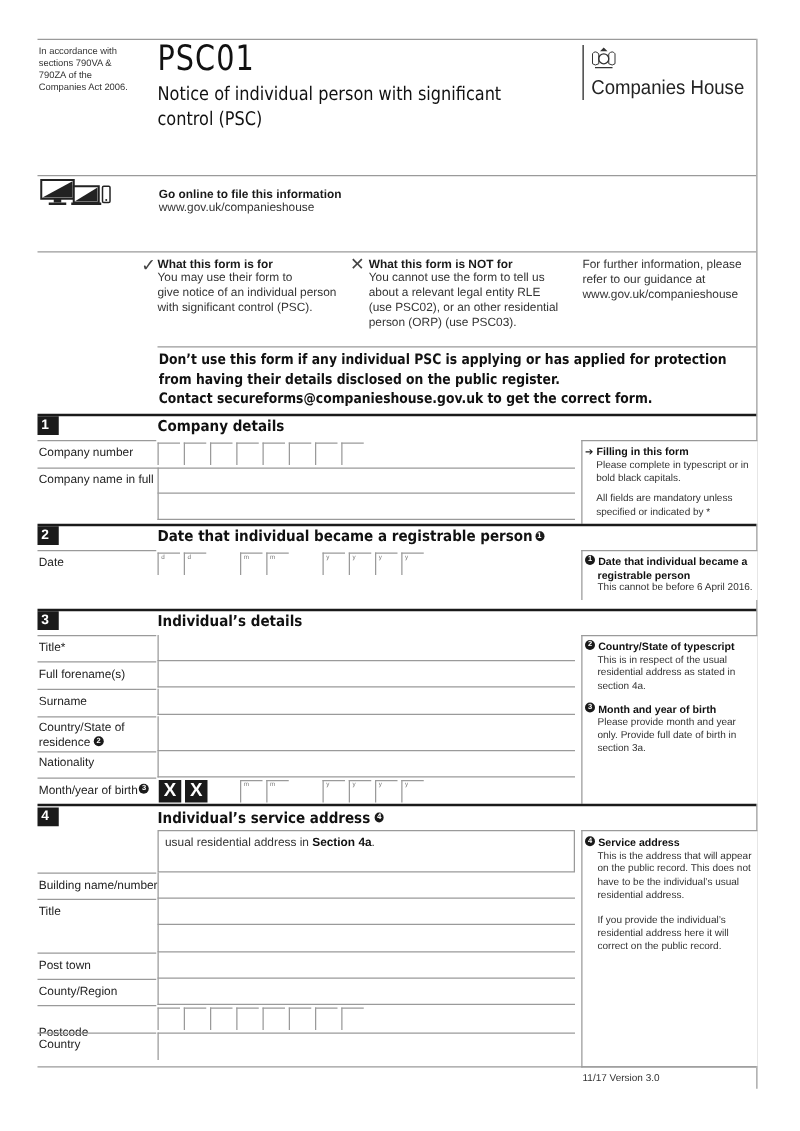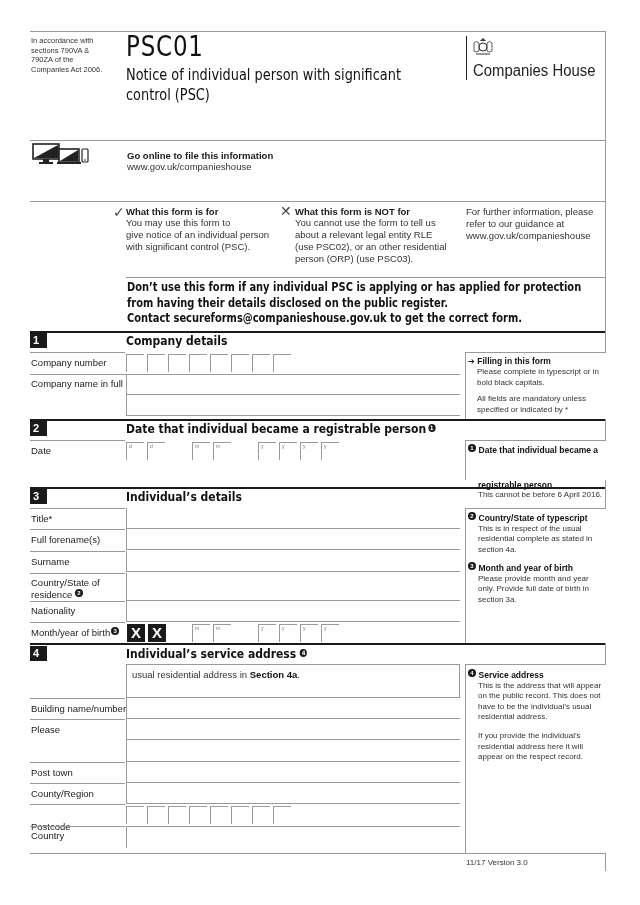--- a/index.html
+++ b/index.html
@@ -16,21 +16,21 @@
   .lbl { font-size: 9.5px; color: #222; }
   .secnum { position: absolute; background: #1a1a1a; color: #fff; font-weight: bold; font-size: 11px; width: 17px; height: 15px; padding-left: 3px; line-height: 15px; }
   .sectitle { position: absolute; font-weight: bold; font-size: 12px; color: #111; font-family: "DejaVu Sans", sans-serif; transform: scaleX(0.9); transform-origin: left top; white-space: nowrap; }
   .warn { font-weight: bold; font-size: 11.5px; line-height: 15.5px; color: #111; font-family: "DejaVu Sans", sans-serif; transform: scaleX(0.86); transform-origin: left top; white-space: nowrap; }
   .box { position: absolute; border: 1px solid #9a9a9a; background: #fff; }
   .field { position: absolute; border-left: 1px solid #9a9a9a; border-bottom: 1px solid #9a9a9a; height: 21px; }
   .cell { position: absolute; width: 18px; height: 18px; border-left: 1px solid #9a9a9a; border-top: 1px solid #9a9a9a; }
   .cell span { position: absolute; top: 0; left: 2px; font-size: 5px; color: #777; }
   .xbox { position: absolute; width: 18px; height: 18px; background: #1a1a1a; color: #fff; font-weight: bold; font-size: 15px; text-align: center; line-height: 18px; }
   .circ { display: inline-block; width: 8px; height: 8px; border-radius: 50%; background: #1a1a1a; color: #fff; font-size: 6px; line-height: 8px; text-align: center; font-weight: bold; vertical-align: 3px; }
-  .guide-title { font-weight: bold; font-size: 8.5px; color: #111; margin-top: 24px; }
+  .guide-title { font-weight: bold; font-size: 8.5px; color: #111; }
   .guide-text { font-size: 8px; line-height: 10.5px; color: #333; padding-left: 10px; }
 </style>
 </head>
 <body>
 
 <div class="hline" style="left:30px; top:31px; width:575px;"></div>
 <div class="vline" style="left:605px; top:31px; height:840px;"></div>
 
 <div class="abs legal" style="left:31px; top:36px; width:80px;">In accordance with sections 790VA &amp; 790ZA of the Companies Act 2006.</div>
 <div class="abs code" style="left:126px; top:30px;">PSC01</div>
@@ -62,21 +62,21 @@
   <circle cx="53" cy="17" r="0.8" fill="#222"></circle>
 </svg>
 <div class="abs bold" style="left:127px; top:150px; font-size:9.5px;">Go online to file this information</div>
 <div class="abs" style="left:127px; top:161px; font-size:9.5px; color:#333;">www.gov.uk/companieshouse</div>
 
 <div class="hline" style="left:30px; top:201px; width:575px;"></div>
 <div class="abs" style="left:113px; top:204px; font-size:14px; color:#444;">✓</div>
 <div class="abs" style="left:126px; top:206px; width:150px;">
   <div class="bold" style="font-size:9.5px;">What this form is for</div>
   <div style="font-size:9.5px; line-height:12px; color:#333;">
-    <div>You may use this form to</div>
+    <div>You may use their form to</div>
     <div>give notice of an individual person</div>
     <div>with significant control (PSC).</div>
   </div>
 </div>
 <div class="abs" style="left:280px; top:203px; font-size:14px; color:#444;">✕</div>
 <div class="abs" style="left:295px; top:206px; width:170px;">
   <div class="bold" style="font-size:9.5px;">What this form is NOT for</div>
   <div style="font-size:9.5px; line-height:12px; color:#333;">
     <div>You cannot use the form to tell us</div>
     <div>about a relevant legal entity RLE</div>
@@ -218,21 +218,21 @@
     <div class="cell" style="left: 131px; top: 2px;">
       <span>y</span>
     </div>
   </div>
 
 <div class="box" style="left:465px; top:508px; width:141px; height:135px; border-right:none; border-bottom:none;">
   <div style="position:absolute; left:2px; top:3px; line-height:10.5px;">
     <span class="circ">2</span>
     <span class="guide-title">Country/State of typescript</span>
     <div class="guide-text">This is in respect of the usual</div>
-    <div class="guide-text">residential complete as stated in</div>
+    <div class="guide-text">residential address as stated in</div>
     <div class="guide-text">section 4a.</div>
   </div>
   <div style="position:absolute; left:2px; top:53px; line-height:10.5px;">
     <span class="circ">3</span>
     <span class="guide-title">Month and year of birth</span>
     <div class="guide-text">Please provide month and year</div>
     <div class="guide-text">only. Provide full date of birth in</div>
     <div class="guide-text">section 3a.</div>
   </div>
 </div>
@@ -244,21 +244,21 @@
 <div class="box" style="left:126px; top:664px; width:334px; height:34px; border-right:1px solid #9a9a9a;">
   <div style="position:absolute; left:5px; top:4px; font-size:9.5px; line-height:12.5px; color:#333; width:330px;">
     <div><span>usual residential address in </span><span class="bold" style="color:#111;text-align:center;">Section 4a</span><span>.</span></div>
   </div>
 </div>
 
 <div class="hline" style="left:30px; top:698px; width:95px;"></div>
 <div class="abs lbl" style="left:31px; top:703px;">Building name/number</div>
 <div class="field" style="left:126px; top:698px; width:334px;"></div>
 <div class="hline" style="left:30px; top:719px; width:95px;"></div>
-<div class="abs lbl" style="left:31px; top:724px;">Please</div>
+<div class="abs lbl" style="left:31px; top:724px;">Title</div>
 <div class="field" style="left:126px; top:719px; width:334px;"></div>
 <div class="field" style="left:126px; top:740px; width:334px; height:22px;"></div>
 <div class="hline" style="left:30px; top:762px; width:95px;"></div>
 <div class="abs lbl" style="left:31px; top:767px;">Post town</div>
 <div class="field" style="left:126px; top:762px; width:334px;"></div>
 <div class="hline" style="left:30px; top:783px; width:95px;"></div>
 <div class="abs lbl" style="left:31px; top:788px;text-align:center;">County/Region</div>
 <div class="field" style="left:126px; top:783px; width:334px;"></div>
 <div class="hline" style="left:30px; top:804px; width:95px;"></div>
 <div class="abs lbl" style="left:31px; top:809px;margin-top:12px;">Postcode</div>
@@ -282,18 +282,18 @@
     <span class="circ">4</span>
     <span class="guide-title">Service address</span>
     <div class="guide-text">This is the address that will appear</div>
     <div class="guide-text">on the public record. This does not</div>
     <div class="guide-text">have to be the individual’s usual</div>
     <div class="guide-text">residential address.</div>
   </div>
   <div style="position:absolute; left:2px; top:66px; line-height:10.5px;">
     <div class="guide-text">If you provide the individual’s</div>
     <div class="guide-text">residential address here it will</div>
-    <div class="guide-text">appear on the respect record.</div>
+    <div class="guide-text">correct on the public record.</div>
   </div>
 </div>
 
 <div class="hline" style="left:30px; top:853px; width:575px;"></div>
 <div class="abs" style="left:466px; top:858px; font-size:8px; color:#333;">11/17 Version 3.0</div>
 
 </body></html>

